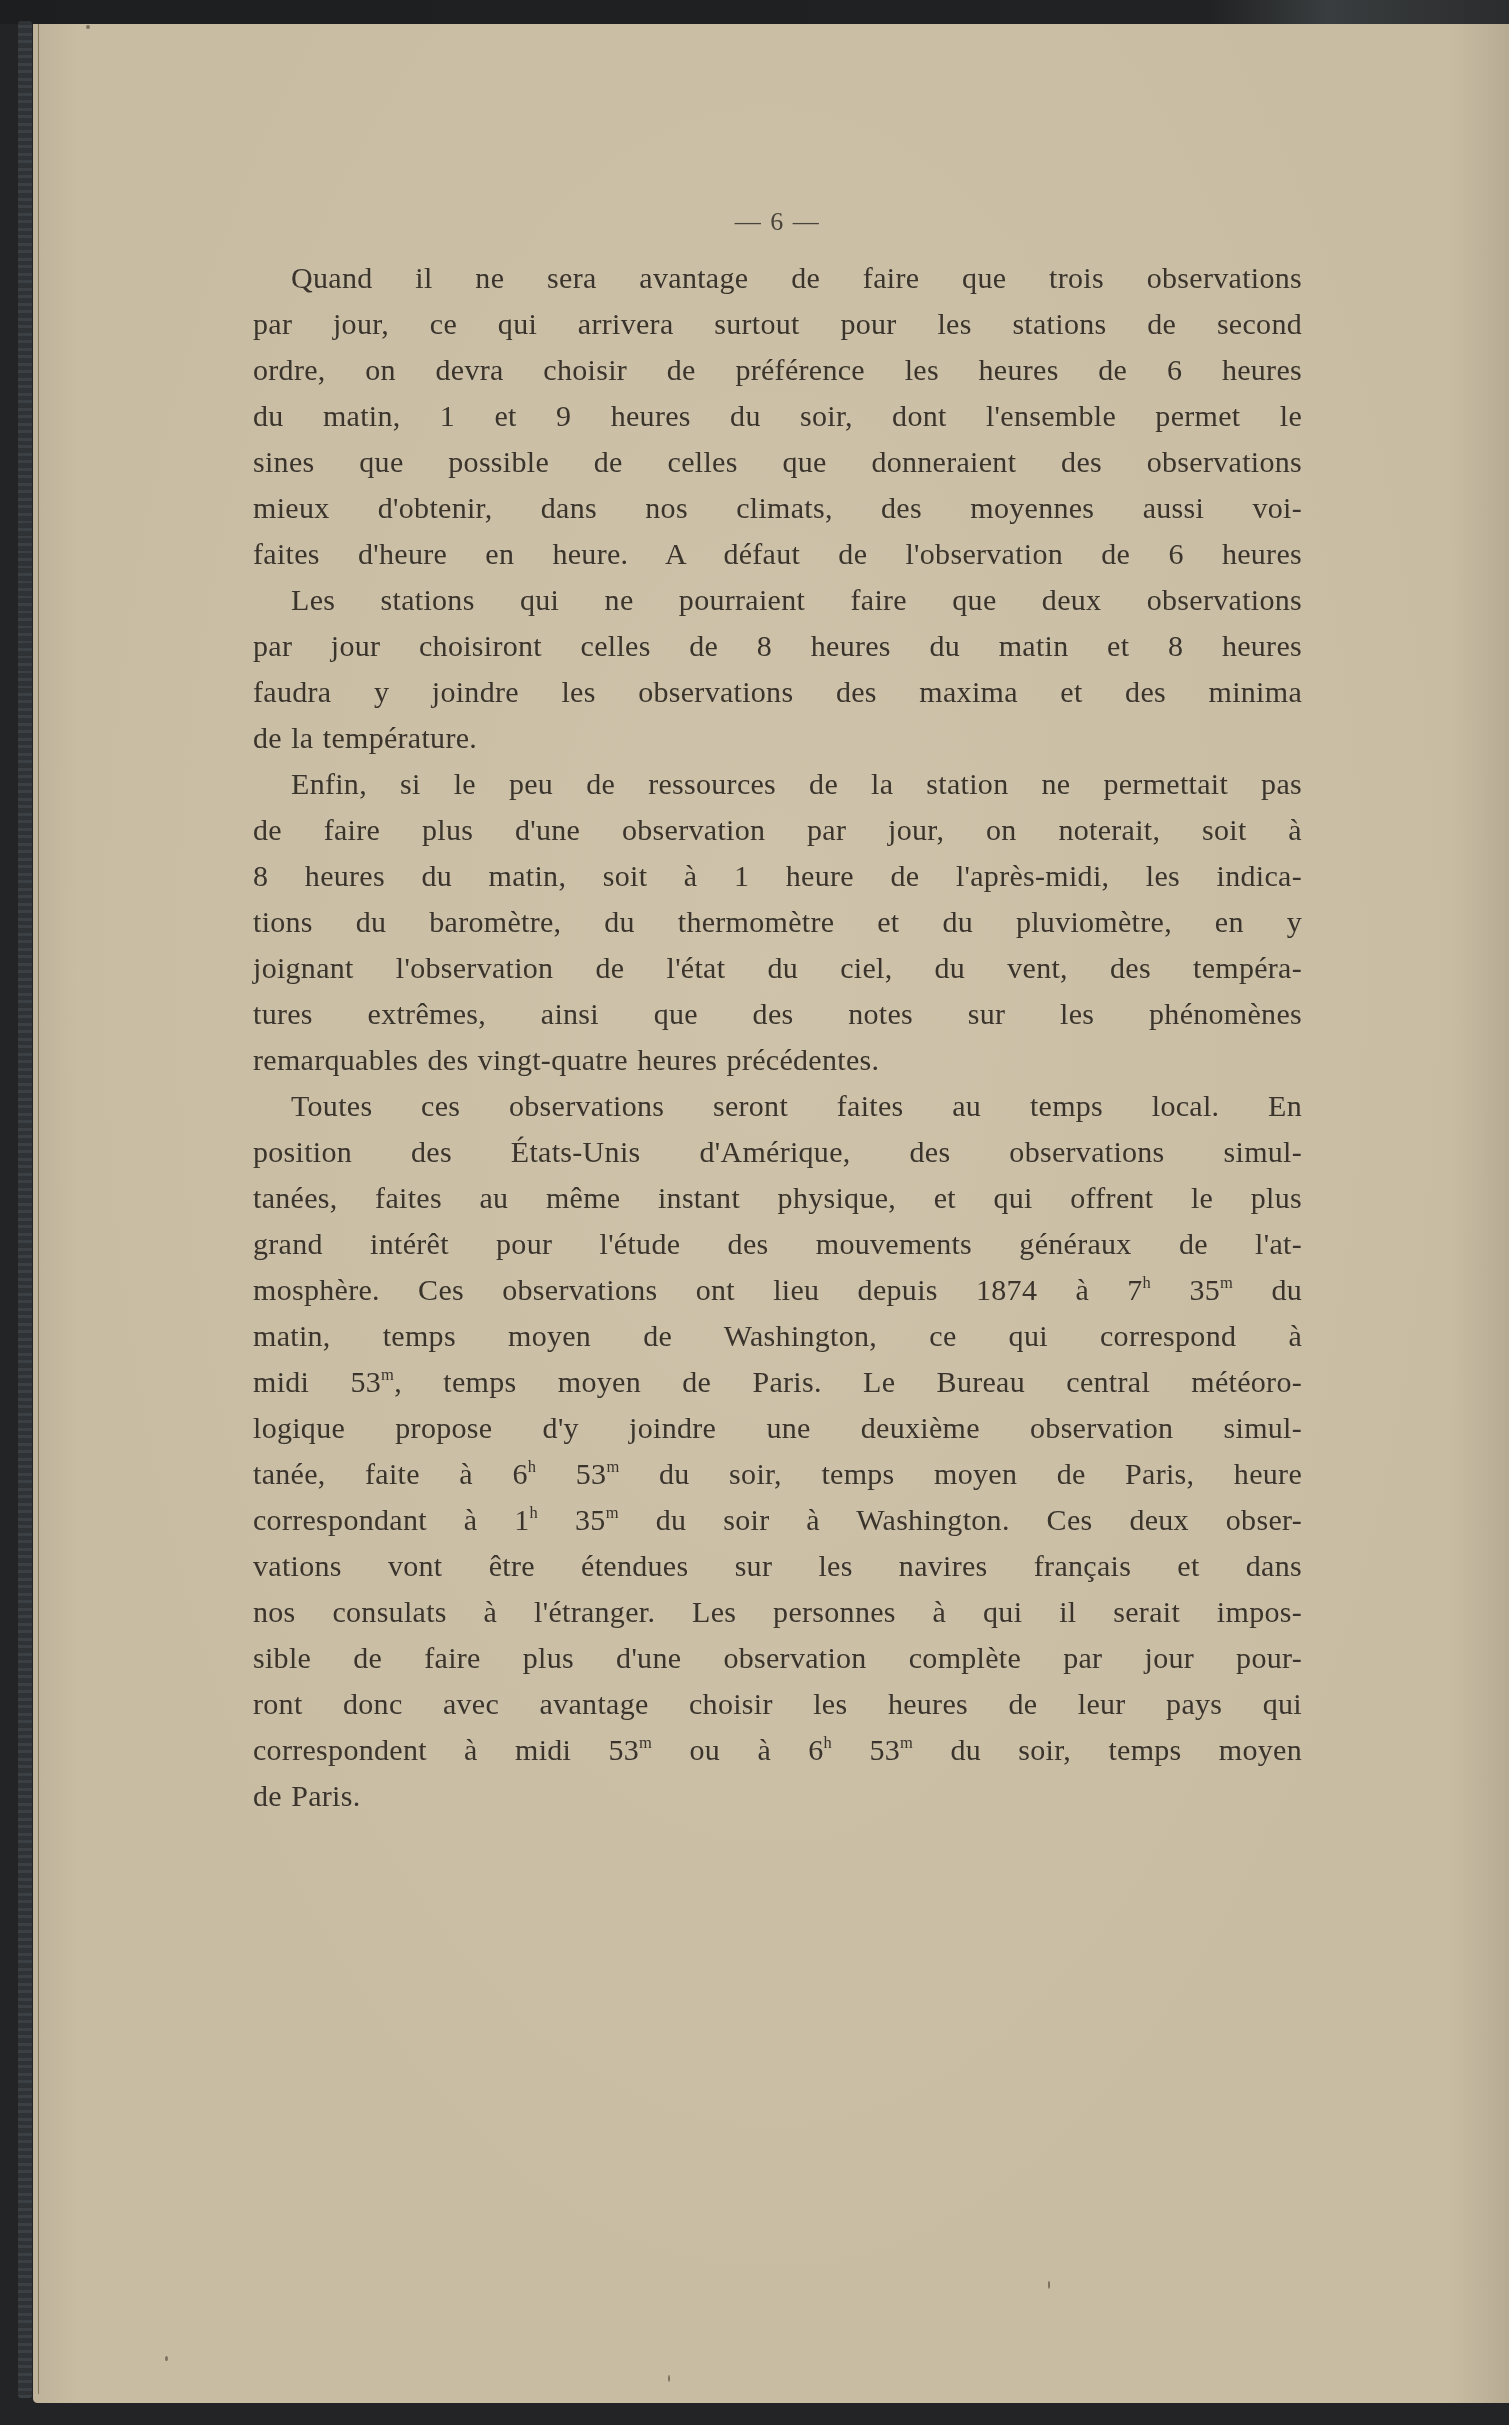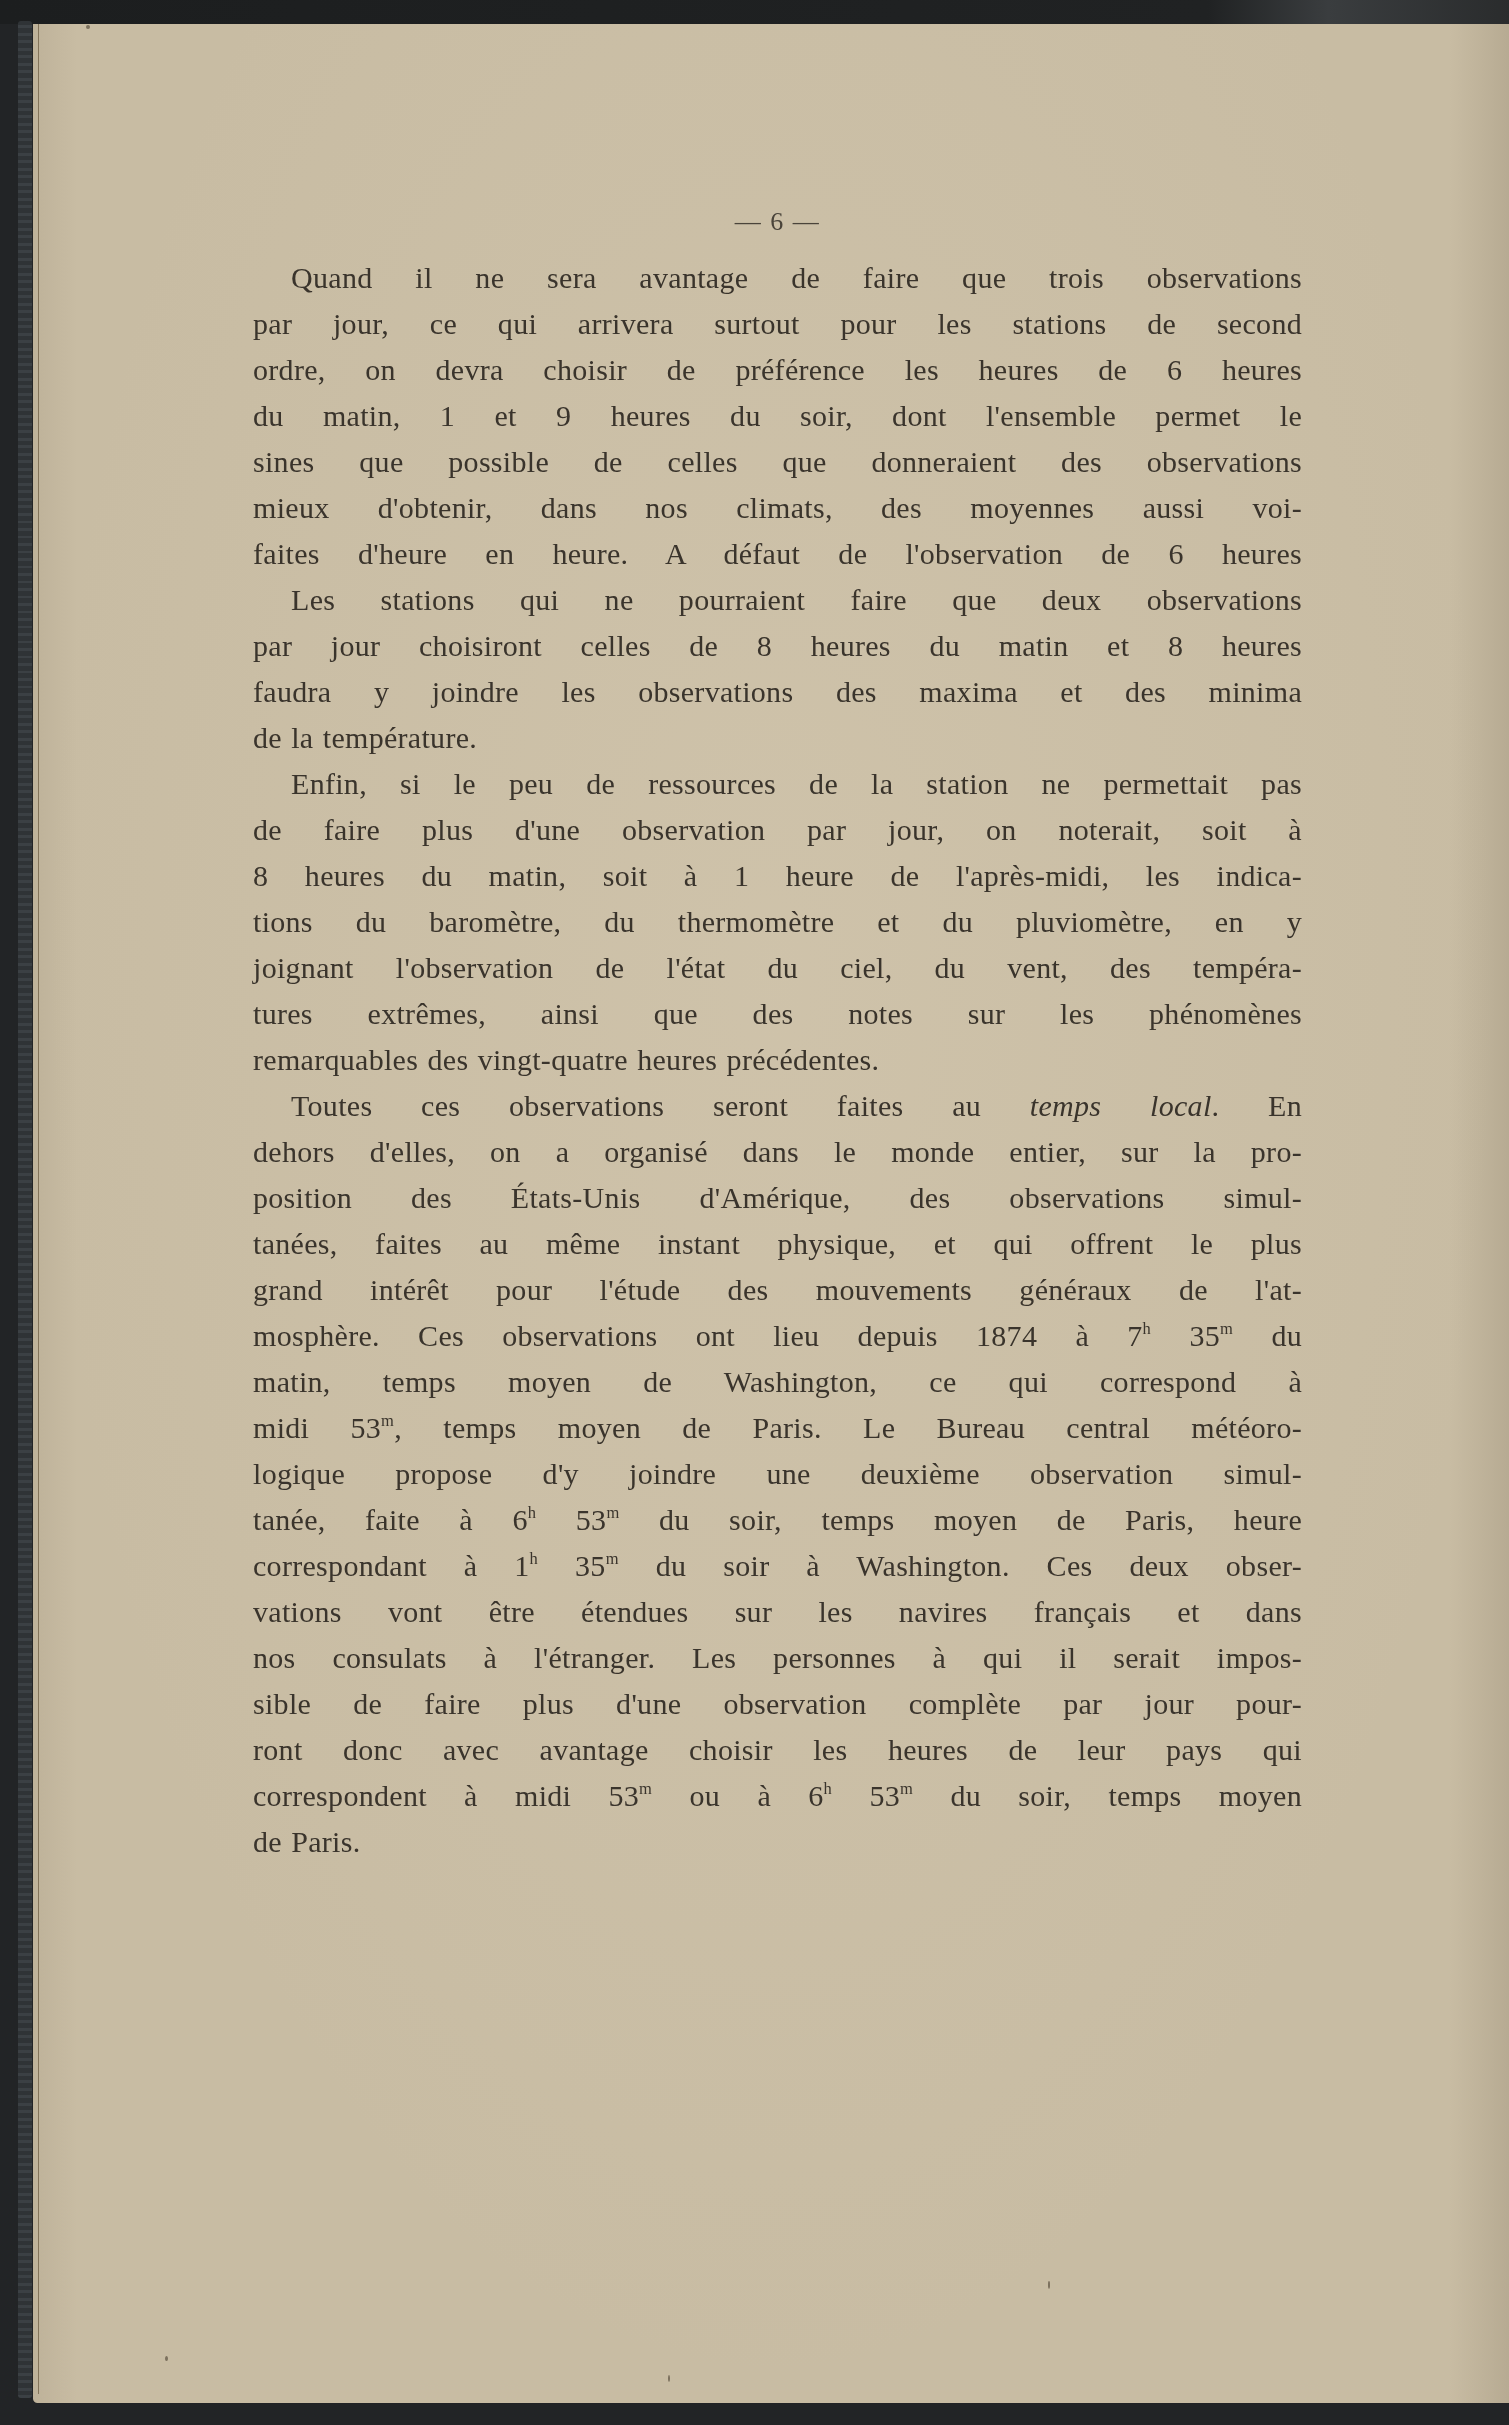--- a/index.html
+++ b/index.html
@@ -88,21 +88,21 @@
       white-space: nowrap;
     }
     .para .ln.first { padding-left: 38px; }
     .para .ln.last { text-align-last: left; }
     .para .ln > span { white-space: pre; }
     .para .ln {
       white-space: normal;
       height: 46px;
       overflow: visible;
     }
-    .it { font-style: italic; }
+    .it { }
     sup { font-size: 0.55em; line-height: 0; vertical-align: 0.75em; }
     .speck {
       position: absolute;
       background: #4a3f30;
       border-radius: 50%;
       opacity: 0.6;
     }
   </style>
 </head>
 <body>
@@ -144,21 +144,20 @@
         <span class="ln">de faire plus d'une observation par jour, on noterait, soit à</span>
         <span class="ln">8 heures du matin, soit à 1 heure de l'après-midi, les indica-</span>
         <span class="ln">tions du baromètre, du thermomètre et du pluviomètre, en y</span>
         <span class="ln">joignant l'observation de l'état du ciel, du vent, des tempéra-</span>
         <span class="ln">tures extrêmes, ainsi que des notes sur les phénomènes</span>
         <span class="ln last">remarquables des vingt-quatre heures précédentes.</span>
       </div>
 
       <div class="para">
         <span class="ln first"><span>Toutes ces observations seront faites au </span><span class="it">temps local</span><span>. En</span></span>
-        <span class="ln">dehors d'elles, on a organisé dans le monde entier, sur la pro-</span>
         <span class="ln">position des États-Unis d'Amérique, des observations simul-</span>
         <span class="ln">tanées, faites au même instant physique, et qui offrent le plus</span>
         <span class="ln">grand intérêt pour l'étude des mouvements généraux de l'at-</span>
         <span class="ln"><span>mosphère. Ces observations ont lieu depuis 1874 à 7</span><sup>h</sup><span> 35</span><sup>m</sup><span> du</span></span>
         <span class="ln">matin, temps moyen de Washington, ce qui correspond à</span>
         <span class="ln"><span>midi 53</span><sup>m</sup><span>, temps moyen de Paris. Le Bureau central météoro-</span></span>
         <span class="ln">logique propose d'y joindre une deuxième observation simul-</span>
         <span class="ln"><span>tanée, faite à 6</span><sup>h</sup><span> 53</span><sup>m</sup><span> du soir, temps moyen de Paris, heure</span></span>
         <span class="ln"><span>correspondant à 1</span><sup>h</sup><span> 35</span><sup>m</sup><span> du soir à Washington. Ces deux obser-</span></span>
         <span class="ln">vations vont être étendues sur les navires français et dans</span>

